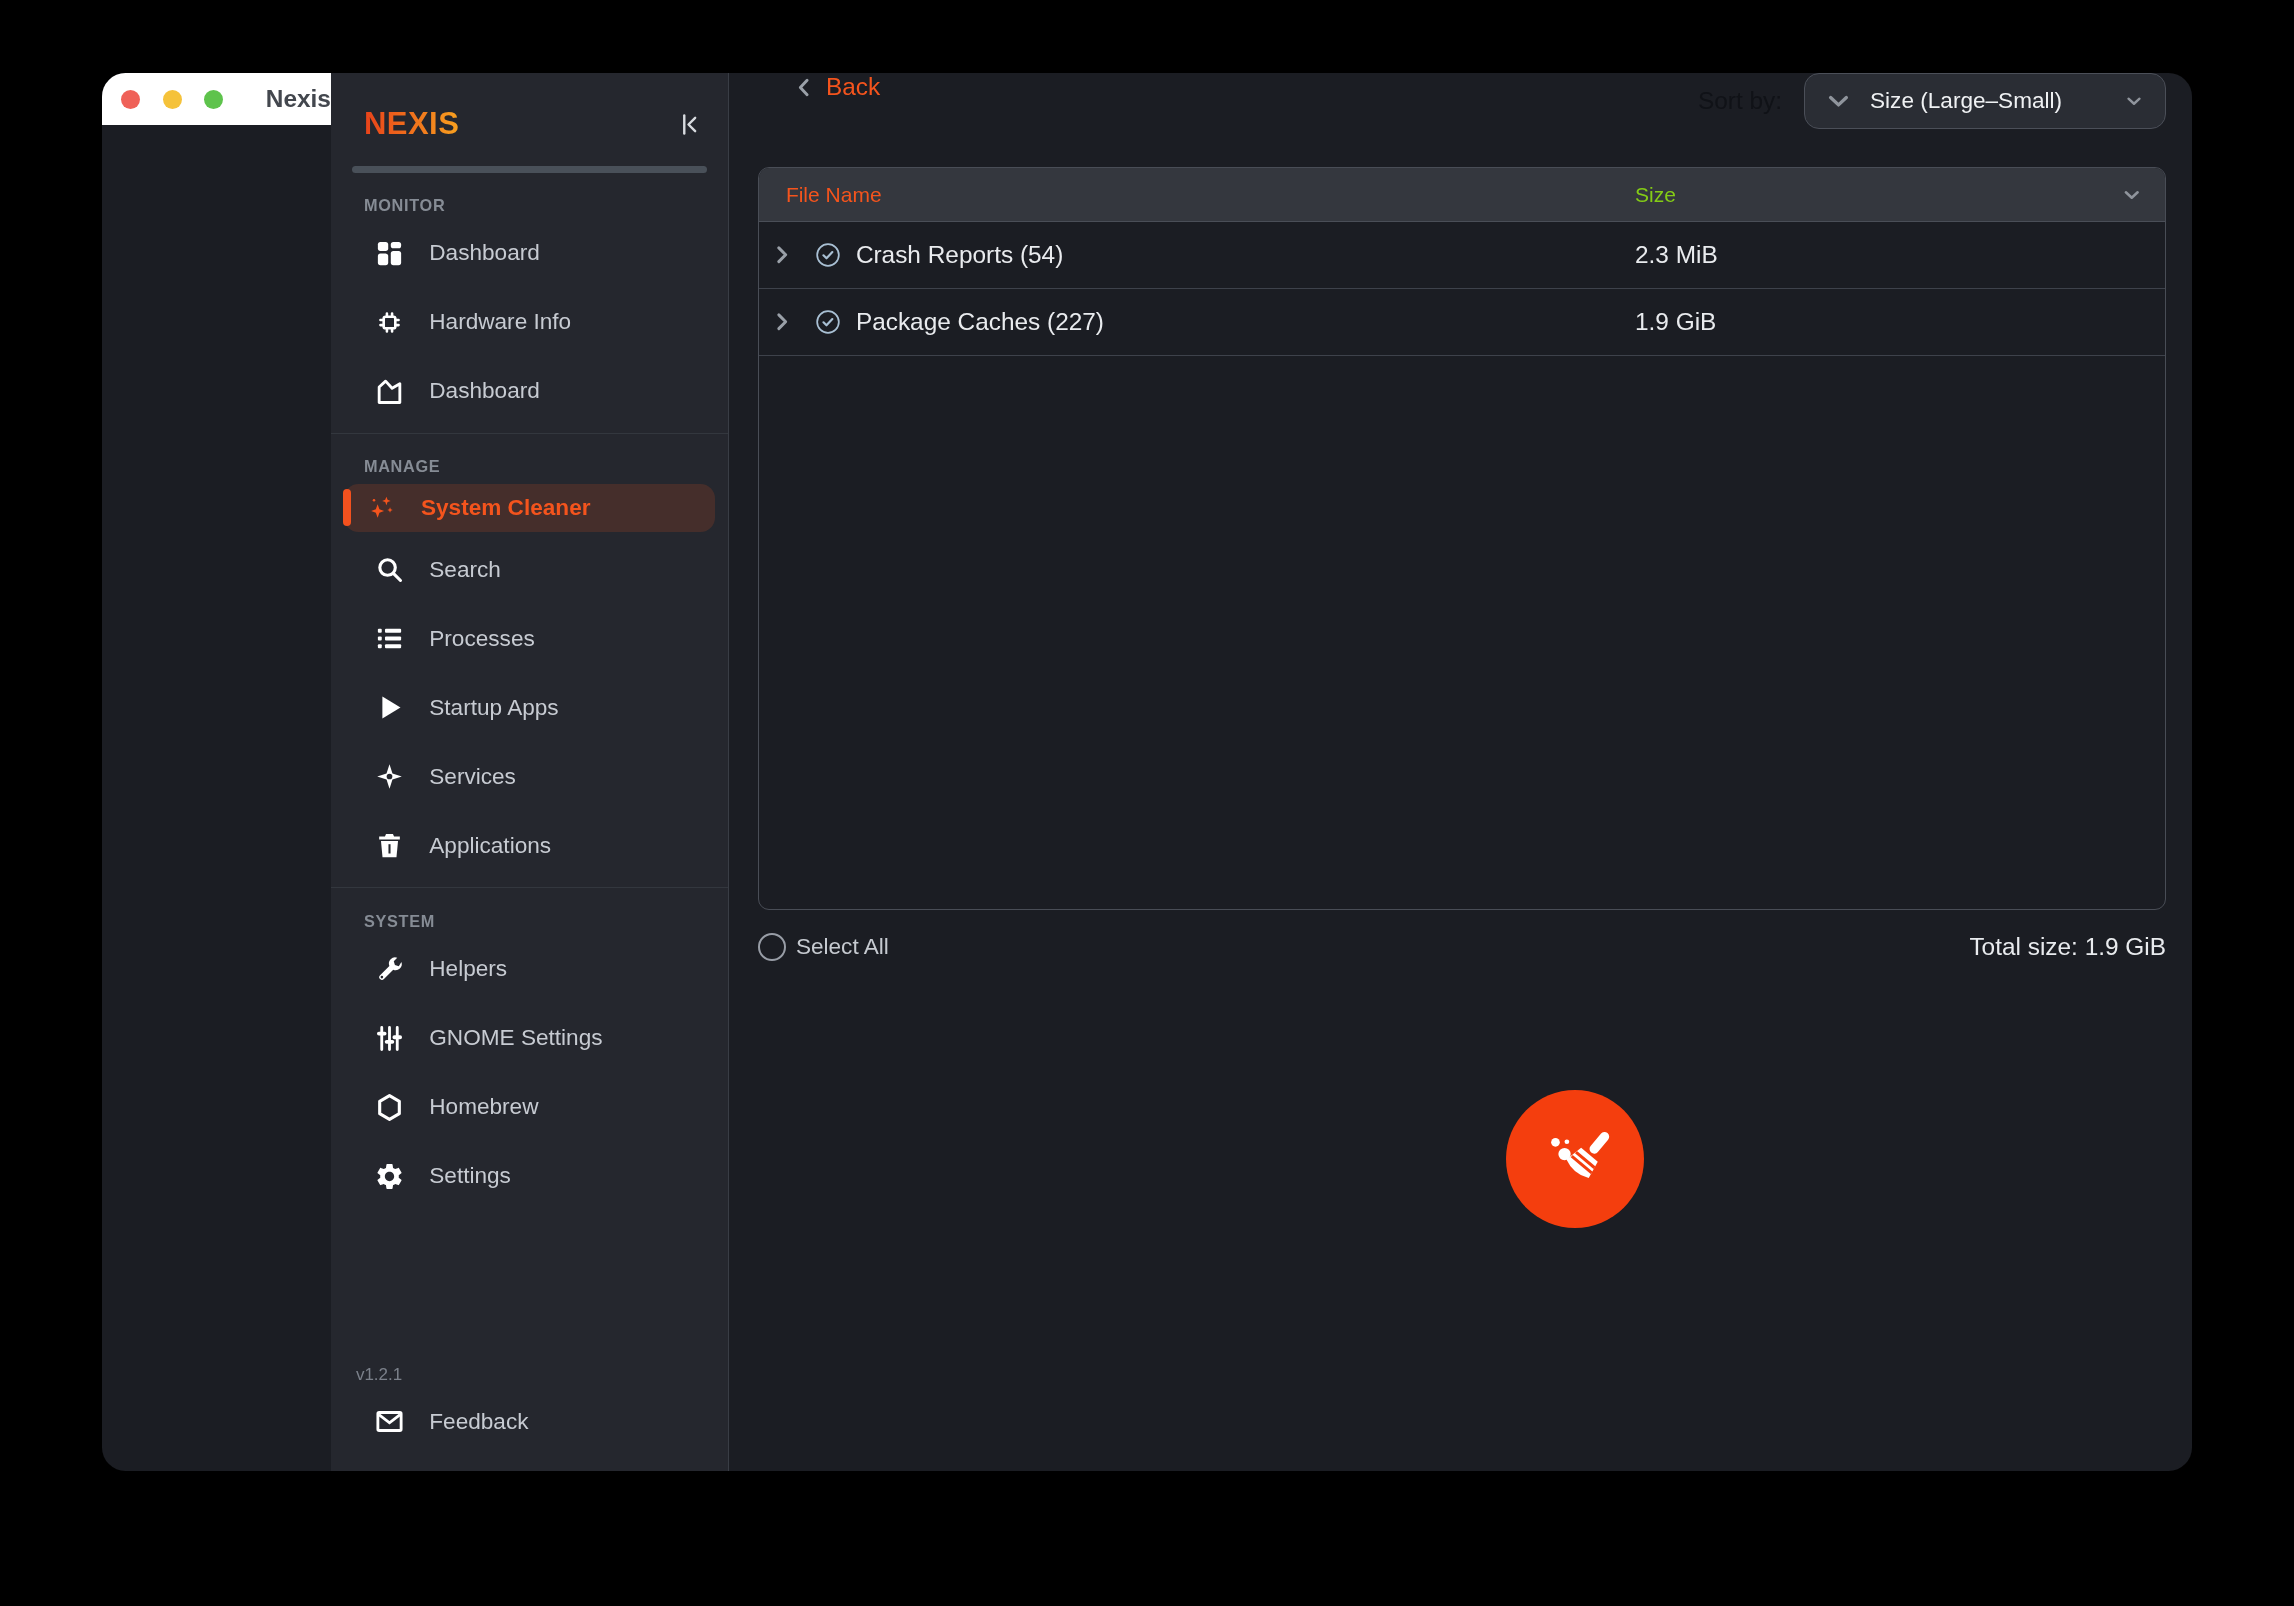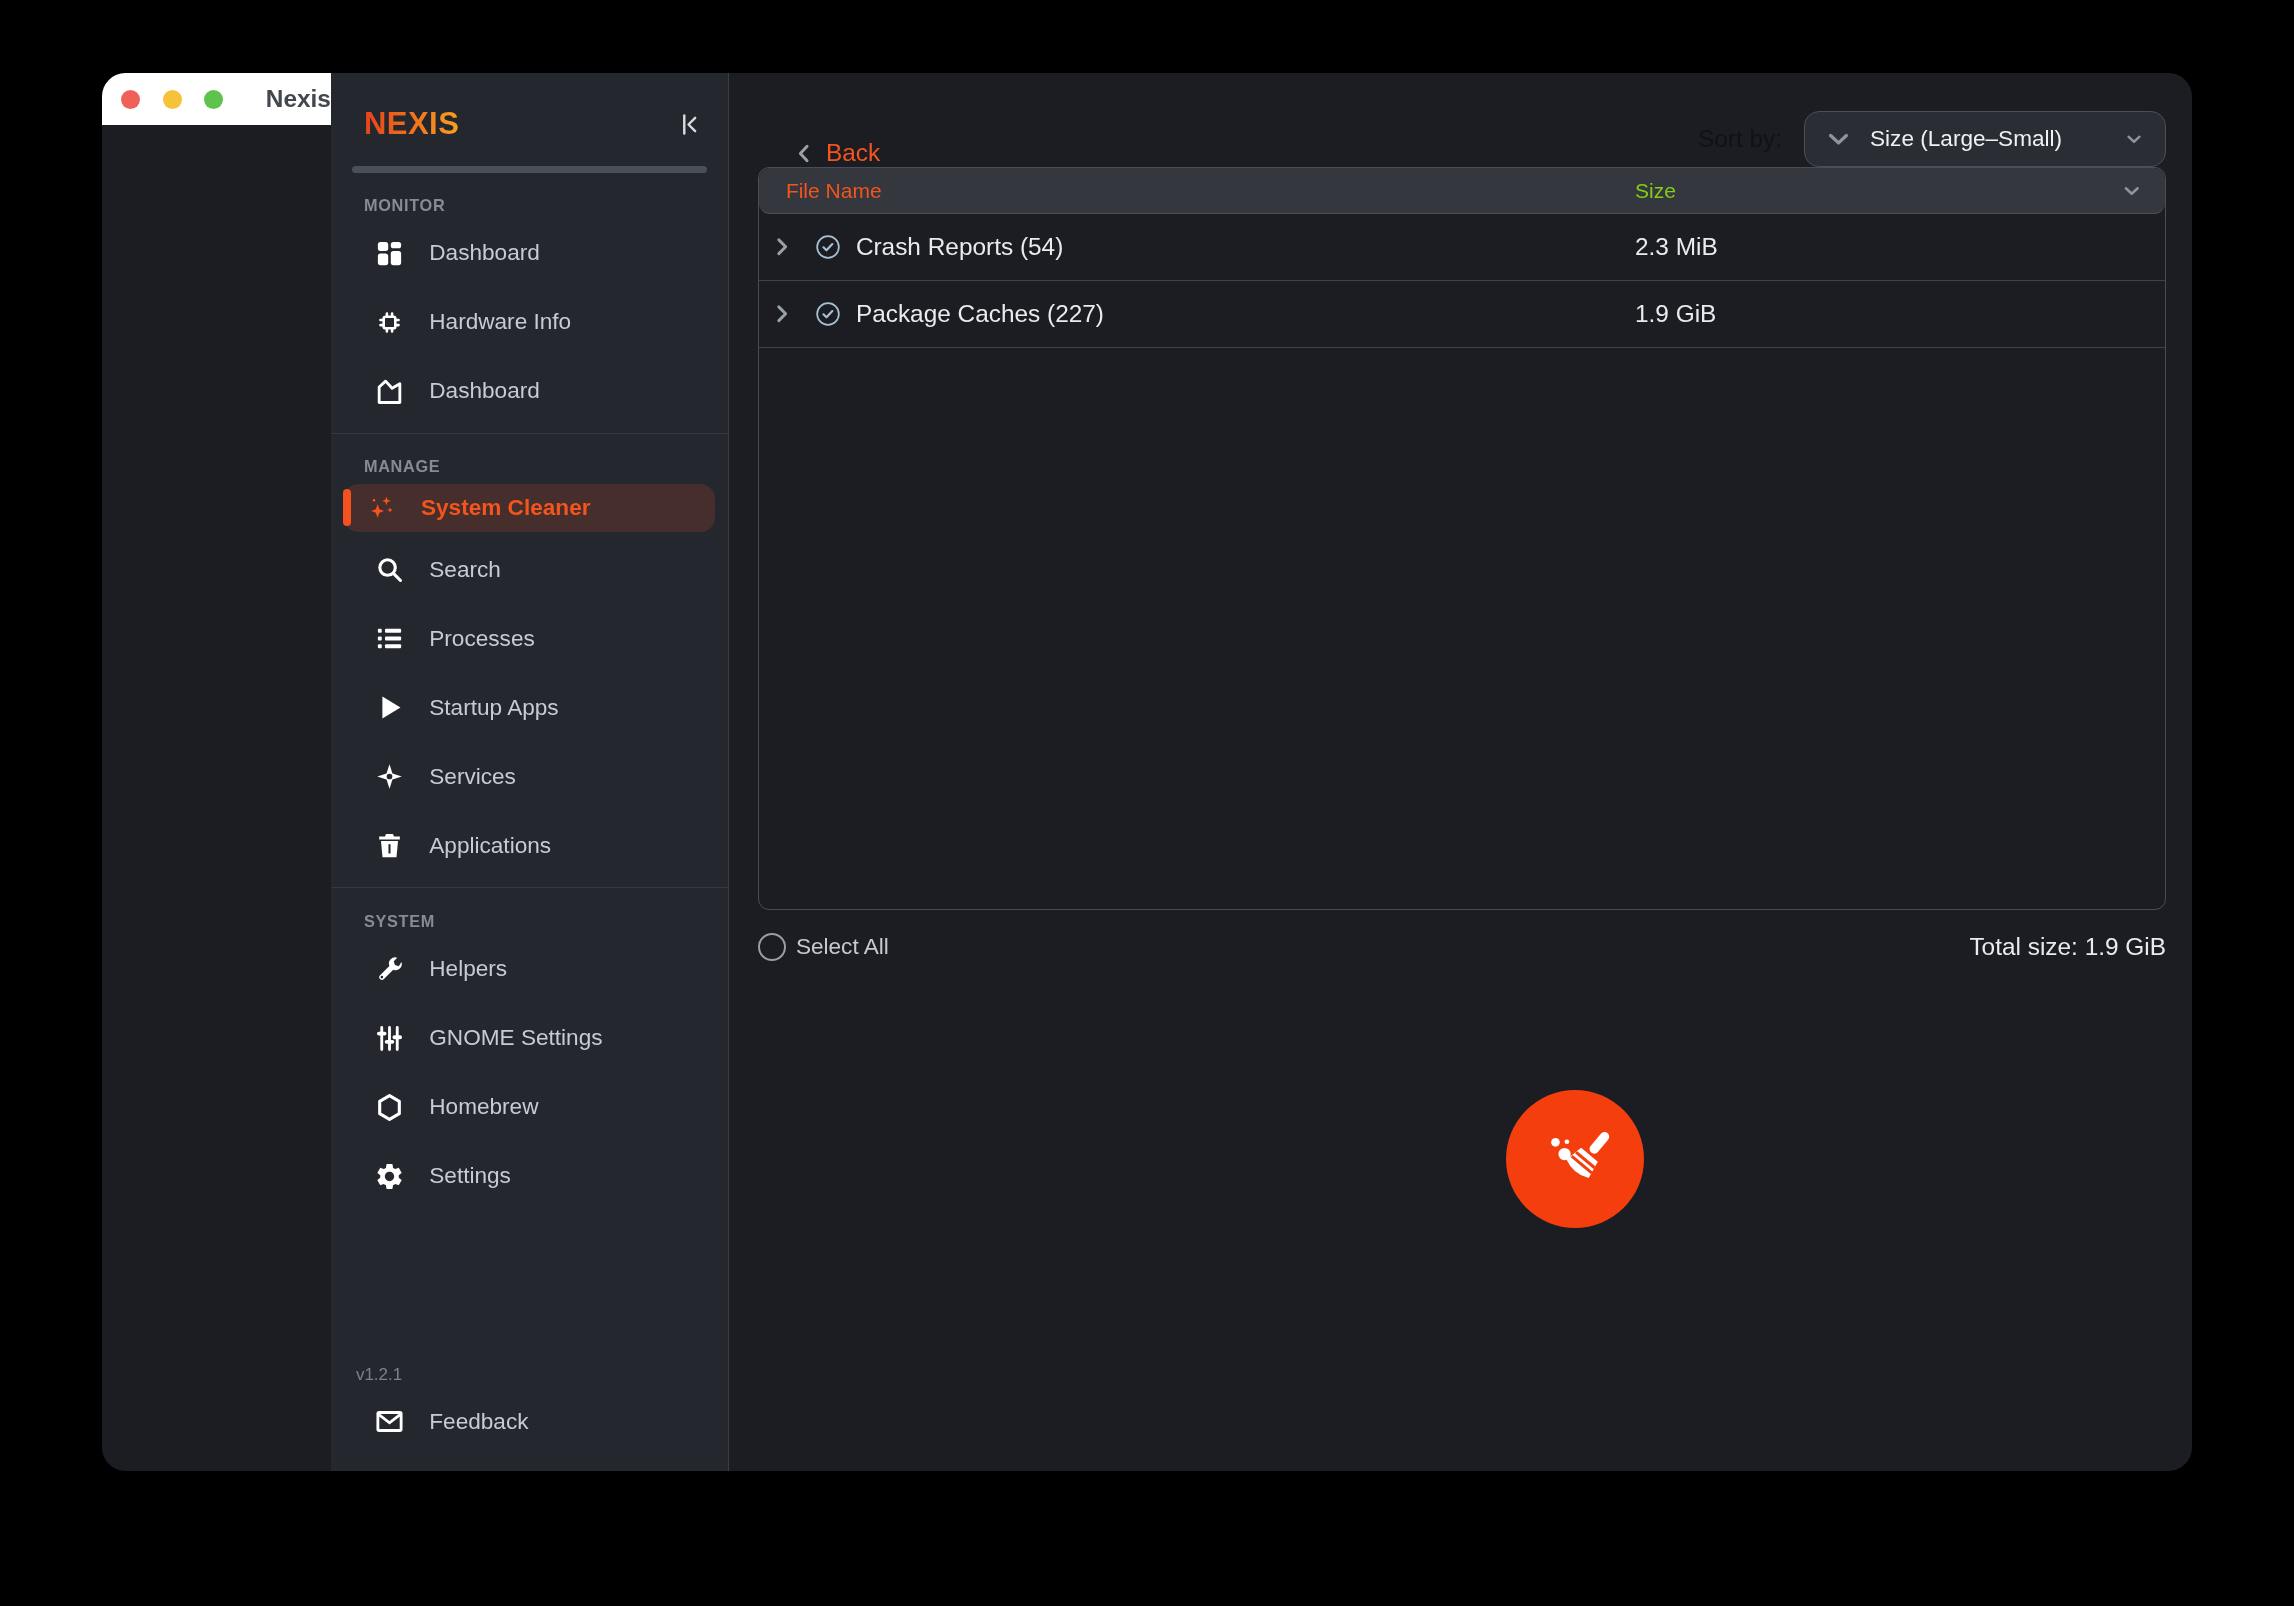--- a/index.html
+++ b/index.html
@@ -47,38 +47,38 @@
   .active-item .lbl { color:#f4541d; font-weight:700; font-size:22.6px; }
   .active-bar { position:absolute; left:-0.9px; top:5.4px; bottom:5.4px; width:8.1px;
                 border-radius:5.4px; background:#f4511e; }
 
   .side-footer { margin-top:auto; padding-bottom:18px; }
   .version { padding-left:25px; font-size:17px; color:#7b808a; margin-bottom:5.4px; }
   .side-footer .side-item { height:63px; }
 
   
   .main { flex:1; display:flex; flex-direction:column; position:relative; padding:0 26px 0 29px; }
-  .toolbar { height:94px; display:flex; align-items:flex-end; justify-content:space-between; }
+  .toolbar { height:94px; display:flex; align-items:flex-start; justify-content:space-between; }
   .back-btn { display:flex; align-items:center; gap:9px; margin-left:34px;
               color:#f4541d; font-size:24.4px; cursor:pointer; }
   .back-btn .ico { width:25px; height:25px; color:#9aa0a8; }
   .sort-wrap { display:flex; align-items:center; gap:22px; }
   .sort-label { font-size:24.4px; color:#101217; }
   .sort-select { width:362px; height:56px; background:#2a2d34; border:1.8px solid #4b4f58;
                  border-radius:15px; display:flex; align-items:center; padding:0 20px;
                  gap:18px; cursor:pointer; }
   .sort-select .chev-lg { width:27px; height:27px; color:#8f949c; flex:0 0 auto; }
   .sort-value { flex:1; font-size:22.6px; color:#eff1f3; }
   .sort-select .chev-sm { width:22px; height:22px; color:#8f949c; flex:0 0 auto; }
 
   
   .table { height:743px; border:1.8px solid #494d56; border-radius:11px; overflow:hidden;
            display:flex; flex-direction:column; }
-  .thead { height:46px; flex:0 0 auto; background:#34373e; display:flex; align-items:center;
-           border-bottom:0.9px solid #4a4e57;border-radius:11px; }
+  .thead { height:54px; flex:0 0 auto; background:#34373e; display:flex; align-items:center;
+           border-bottom:0.9px solid #4a4e57; }
   .th-name { flex:1; padding-left:27px; font-size:21px; color:#f4541d; }
   .th-size { width:530px; display:flex; align-items:center; padding-right:22px;
              font-size:21px; color:#84cc16; }
   .th-size .sp { flex:1; }
   .th-size .ico { width:23.5px; height:23.5px; color:#8f949c; cursor:pointer; }
   .trow { height:67px; flex:0 0 auto; display:flex; align-items:center; border-bottom:0.9px solid #3e424b; }
   .cell-name { flex:1; display:flex; align-items:center; }
   .row-expand { width:23.5px; height:23.5px; color:#9aa0a8; margin-left:11px; cursor:pointer; }
   .row-check { width:26px; height:26px; margin-left:22px; cursor:pointer; }
   .row-label { margin-left:14.5px; font-size:24.4px; color:#e9ebee; }

